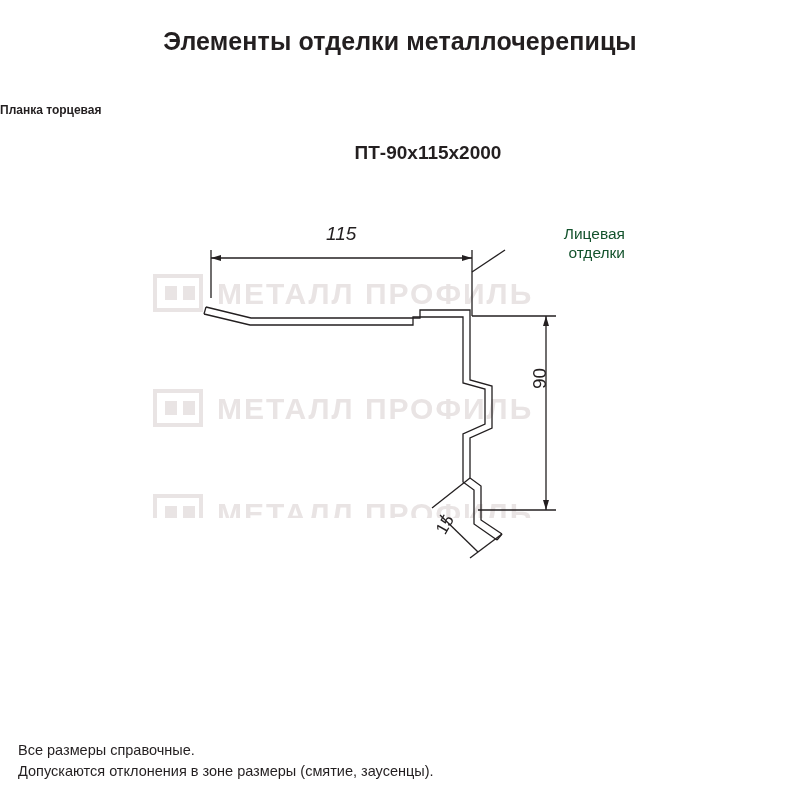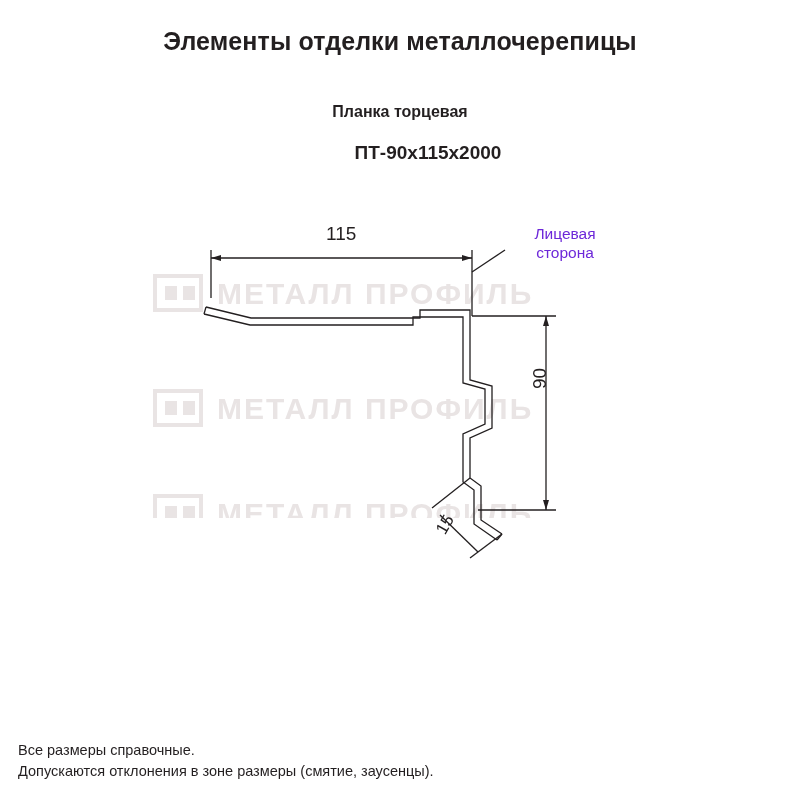--- a/index.html
+++ b/index.html
@@ -29,22 +29,22 @@
     text-align: center;
     font-size: 25px;
     font-weight: bold;
     letter-spacing: 0.1px;
   }
   .subtitle {
     position: absolute;
     left: 0;
     top: 103px;
     width: 800px;
-    text-align: center;
-    font-size: 16px;
+    text-align: left;
+    font-size: 12px;
     font-weight: bold;
   }
   .code {
     position: absolute;
     left: 0;
     top: 142px;
     width: 800px;
     text-align: center;
     font-size: 19px;
     font-weight: bold;
@@ -74,32 +74,32 @@
     color: #231f20;
   }
   .footnotes div {
     white-space: nowrap;
   }
   .dim-label {
     position: absolute;
     font-size: 19px;
     color: #231f20;
   }
-  .lbl-115 { left: 326px; top: 223px; }
+  .lbl-115 { left: 326px; top: 223px; font-style: italic; }
   .lbl-90  { left: 529px; top: 389px; transform: rotate(-90deg); transform-origin: left top; }
   .lbl-15  { left: 432px; top: 528px; transform: rotate(-60deg); transform-origin: left top; font-size: 17px; }
   .face-label {
     position: absolute;
     left: 505px;
     top: 224px;
     font-size: 15.5px;
     line-height: 19px;
-    text-align: center;
+    text-align: right;
     width: 120px;
-    color: #6d28d9;
+    color: #14532d;
   }
 </style>
 </head>
 <body>
 
 <div class="page">
 
   <div class="title">Элементы отделки металлочерепицы</div>
   <div class="subtitle">Планка торцевая</div>
   <div class="code">ПТ-90х115х2000</div>
@@ -182,21 +182,21 @@
       <line x1="440" y1="325" x2="478" y2="362"></line>
     </g>
   </svg>
 
   <div class="dim-label lbl-115">115</div>
   <div class="dim-label lbl-90">90</div>
   <div class="dim-label lbl-15">15</div>
 
   <div class="face-label">
     <div>Лицевая</div>
-    <div>сторона</div>
+    <div>отделки</div>
   </div>
 
   <div class="footnotes">
     <div>Все размеры справочные.</div>
     <div>Допускаются отклонения в зоне размеры (смятие, заусенцы).</div>
   </div>
 
 </div>
 
 </body></html>

